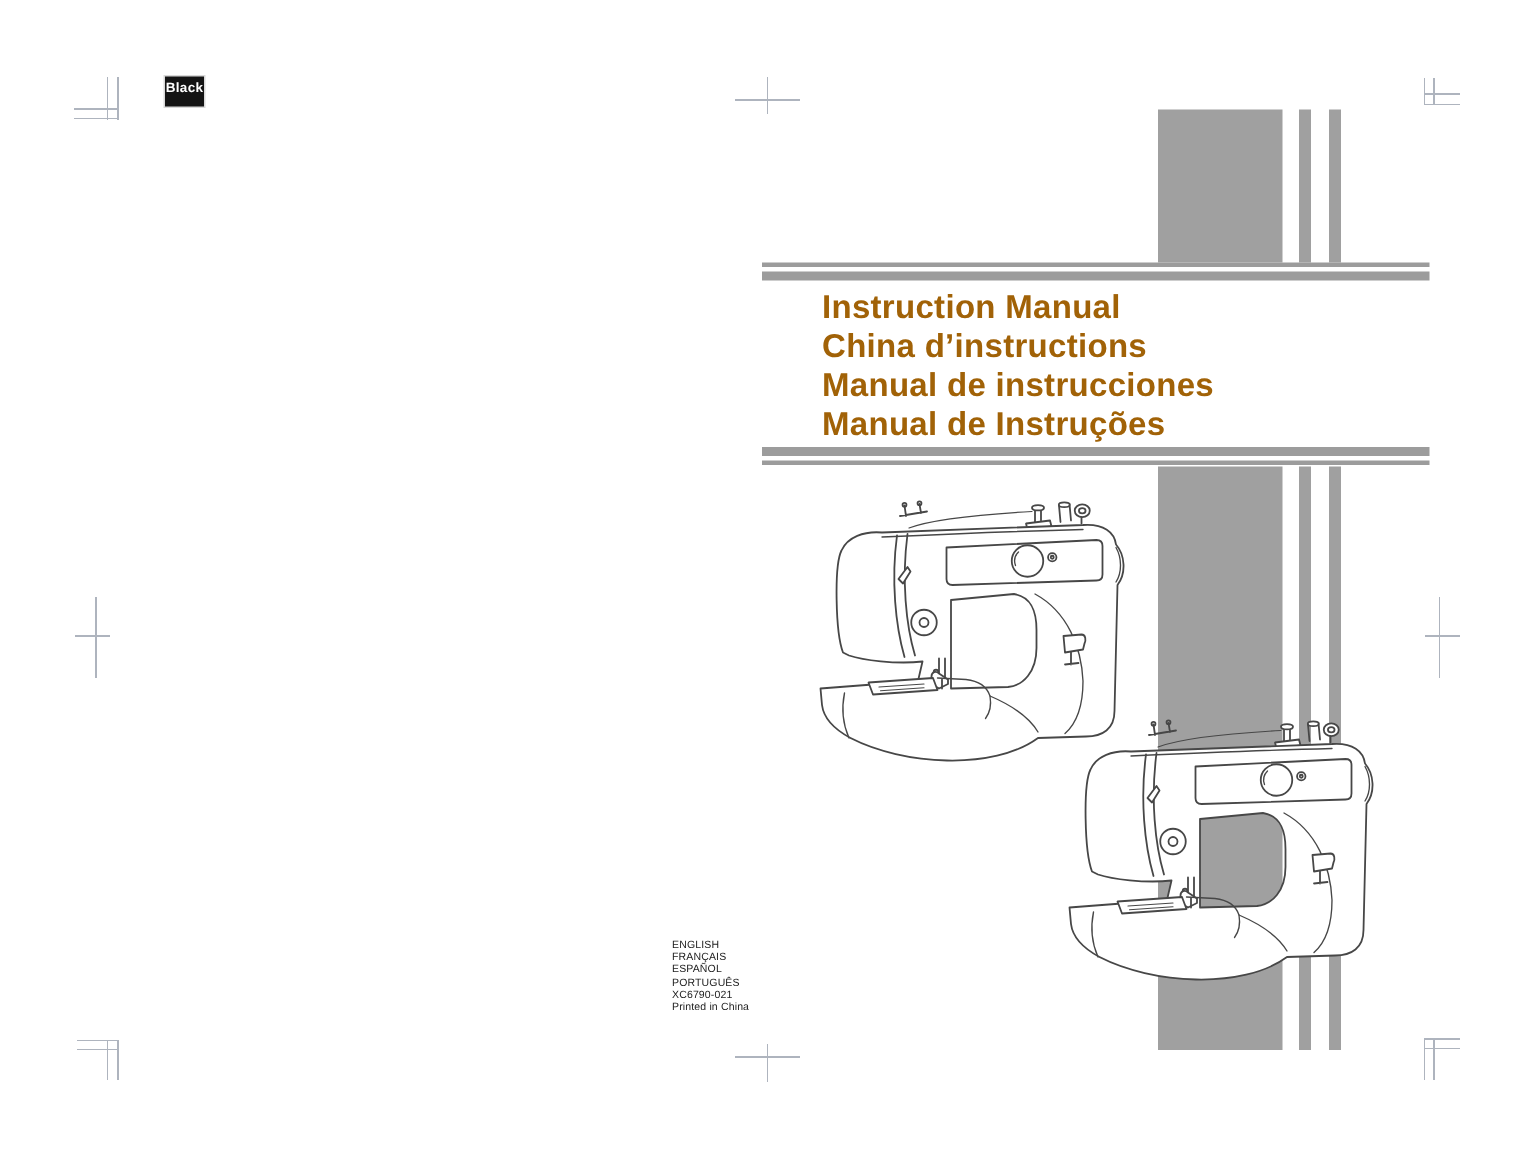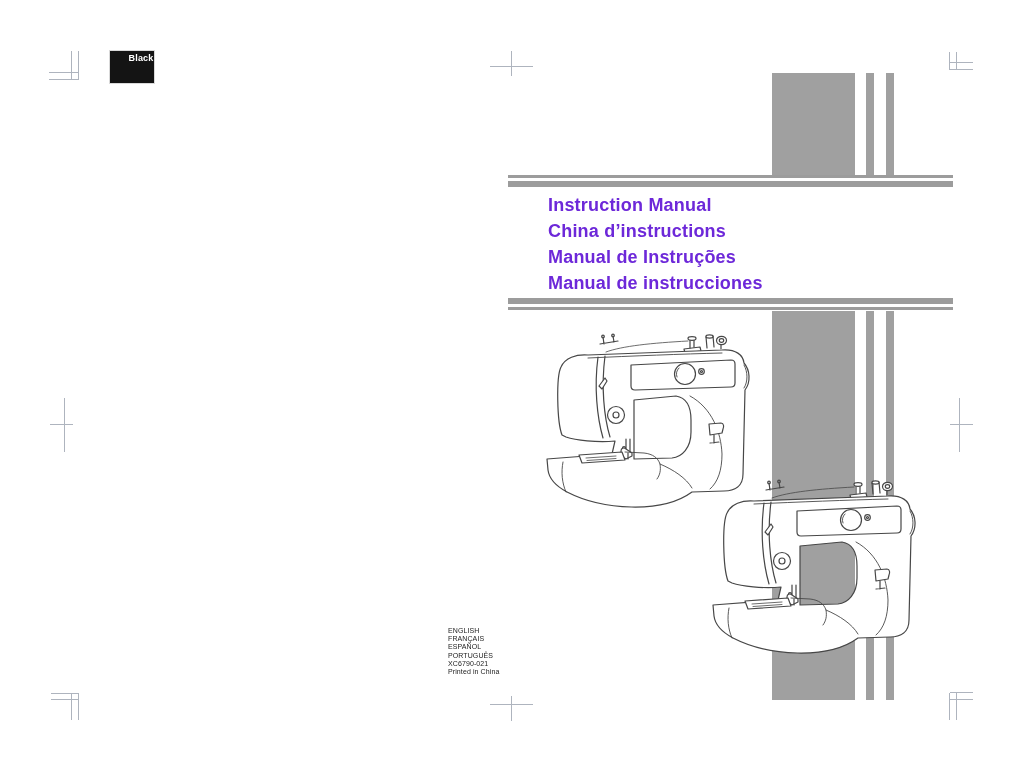--- a/index.html
+++ b/index.html
@@ -5,44 +5,43 @@
   html,body{margin:0;padding:0;background:#fff;}
   .page{
     position:relative;width:1024px;height:770px;background:#fff;overflow:hidden;
     font-family:"Liberation Sans",sans-serif;
   }
   
   .crop-marks{position:absolute;left:0;top:0;width:1024px;height:770px;pointer-events:none;}
   .crop-marks line{stroke:#aeb4be;stroke-width:1;shape-rendering:crispEdges;}
   
   .black-chip{
-    position:absolute;left:110px;top:51px;width:26px;height:32px;
+    position:absolute;left:110px;top:51px;width:26px;height:20px;
     background:#141414;color:#fff;font-size:9px;font-weight:bold;
     text-align:center;line-height:14px;letter-spacing:0.2px;
     box-shadow:0 0 0 1px #d9d9d9;
-    padding-left:18px;
   }
   
   .vbar{position:absolute;background:#a0a0a0;}
   .bar-wide-top   {left:772px;top:73px;width:83px;height:102px;}
   .bar-thin1-top  {left:866px;top:73px;width:8px;height:102px;}
   .bar-thin2-top  {left:886px;top:73px;width:8px;height:102px;}
   .bar-wide-bot   {left:772px;top:311px;width:83px;height:389px;}
   .bar-thin1-bot  {left:866px;top:311px;width:8px;height:389px;}
   .bar-thin2-bot  {left:886px;top:311px;width:8px;height:389px;}
   
   .rule{position:absolute;left:508px;width:445px;background:#9c9c9c;}
   .rule-thin-top {top:175px;height:3px;}
   .rule-thick-top{top:181px;height:6px;}
   .rule-thick-bot{top:298px;height:6px;}
   .rule-thin-bot {top:307px;height:3px;}
   
   .title-block{
     position:absolute;left:548px;top:192px;
-    color:#6d28d9;font-weight:bold;font-size:18px;line-height:26px;
+    color:#a16207;font-weight:bold;font-size:22px;line-height:26px;
     letter-spacing:0.2px;white-space:nowrap;
   }
   
   .machines{position:absolute;left:540px;top:328px;width:402px;height:342px;}
   
   .imprint{
     position:absolute;left:448px;top:627px;
     font-size:7px;line-height:8.2px;color:#222;letter-spacing:0.1px;
   }
 </style>
@@ -104,22 +103,22 @@
   <div class="vbar bar-thin2-bot"></div>
 
   <div class="rule rule-thin-top"></div>
   <div class="rule rule-thick-top"></div>
   <div class="rule rule-thick-bot"></div>
   <div class="rule rule-thin-bot"></div>
 
   <div class="title-block">
     <div>Instruction Manual</div>
     <div>China d’instructions</div>
+    <div>Manual de instrucciones</div>
     <div>Manual de Instruções</div>
-    <div>Manual de instrucciones</div>
   </div>
 
   <svg class="machines" viewBox="0 0 402 342">
     <defs>
       <g id="sewing-machine" stroke="#474747" stroke-width="1.2" fill="none" stroke-linecap="round" stroke-linejoin="round">
 
         <path d="M58,12 L76,9 M62,12 L61,5 M72,10 L71,4"></path>
         <circle cx="61" cy="4.5" r="1.3"></circle>
           <circle cx="71" cy="3.5" r="1.3"></circle>
         <path d="M142,17 L158,15 L159,19 L143,21 Z" fill="#fff"></path>

